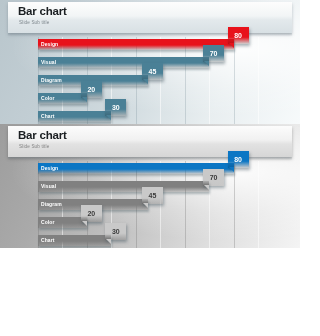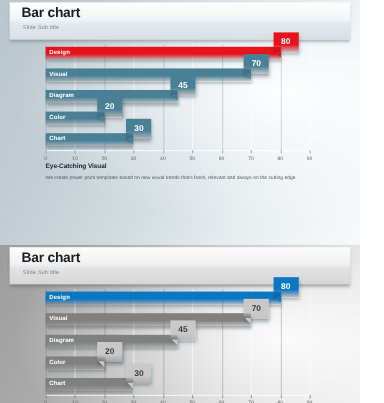--- a/index.html
+++ b/index.html
@@ -1,21 +1,21 @@
 <!DOCTYPE html>
 <html><head>
 <meta charset="utf-8">
 <style>
   html,body{margin:0;padding:0;}
   body{
     width:300px;height:336px;overflow:hidden;
     font-family:"Liberation Sans",sans-serif;
     background:#ffffff;
   }
-  .panel{position:relative;width:300px;height:204px;overflow:hidden;}
+  .panel{position:relative;width:300px;height:124px;overflow:hidden;}
 
   
   .panel.blue{
     background:
       radial-gradient(120% 90% at 78% 38%, rgba(255,255,255,.95) 0%, rgba(255,255,255,.30) 38%, rgba(255,255,255,0) 62%),
       linear-gradient(118deg,#b9c6cc 0%,#c2ced4 26%,#d3dde1 52%,#e8eef0 74%,#f7fafb 100%);
   }
   .panel.gray{
     background:
       radial-gradient(120% 90% at 78% 38%, rgba(255,255,255,.92) 0%, rgba(255,255,255,.28) 38%, rgba(255,255,255,0) 62%),

